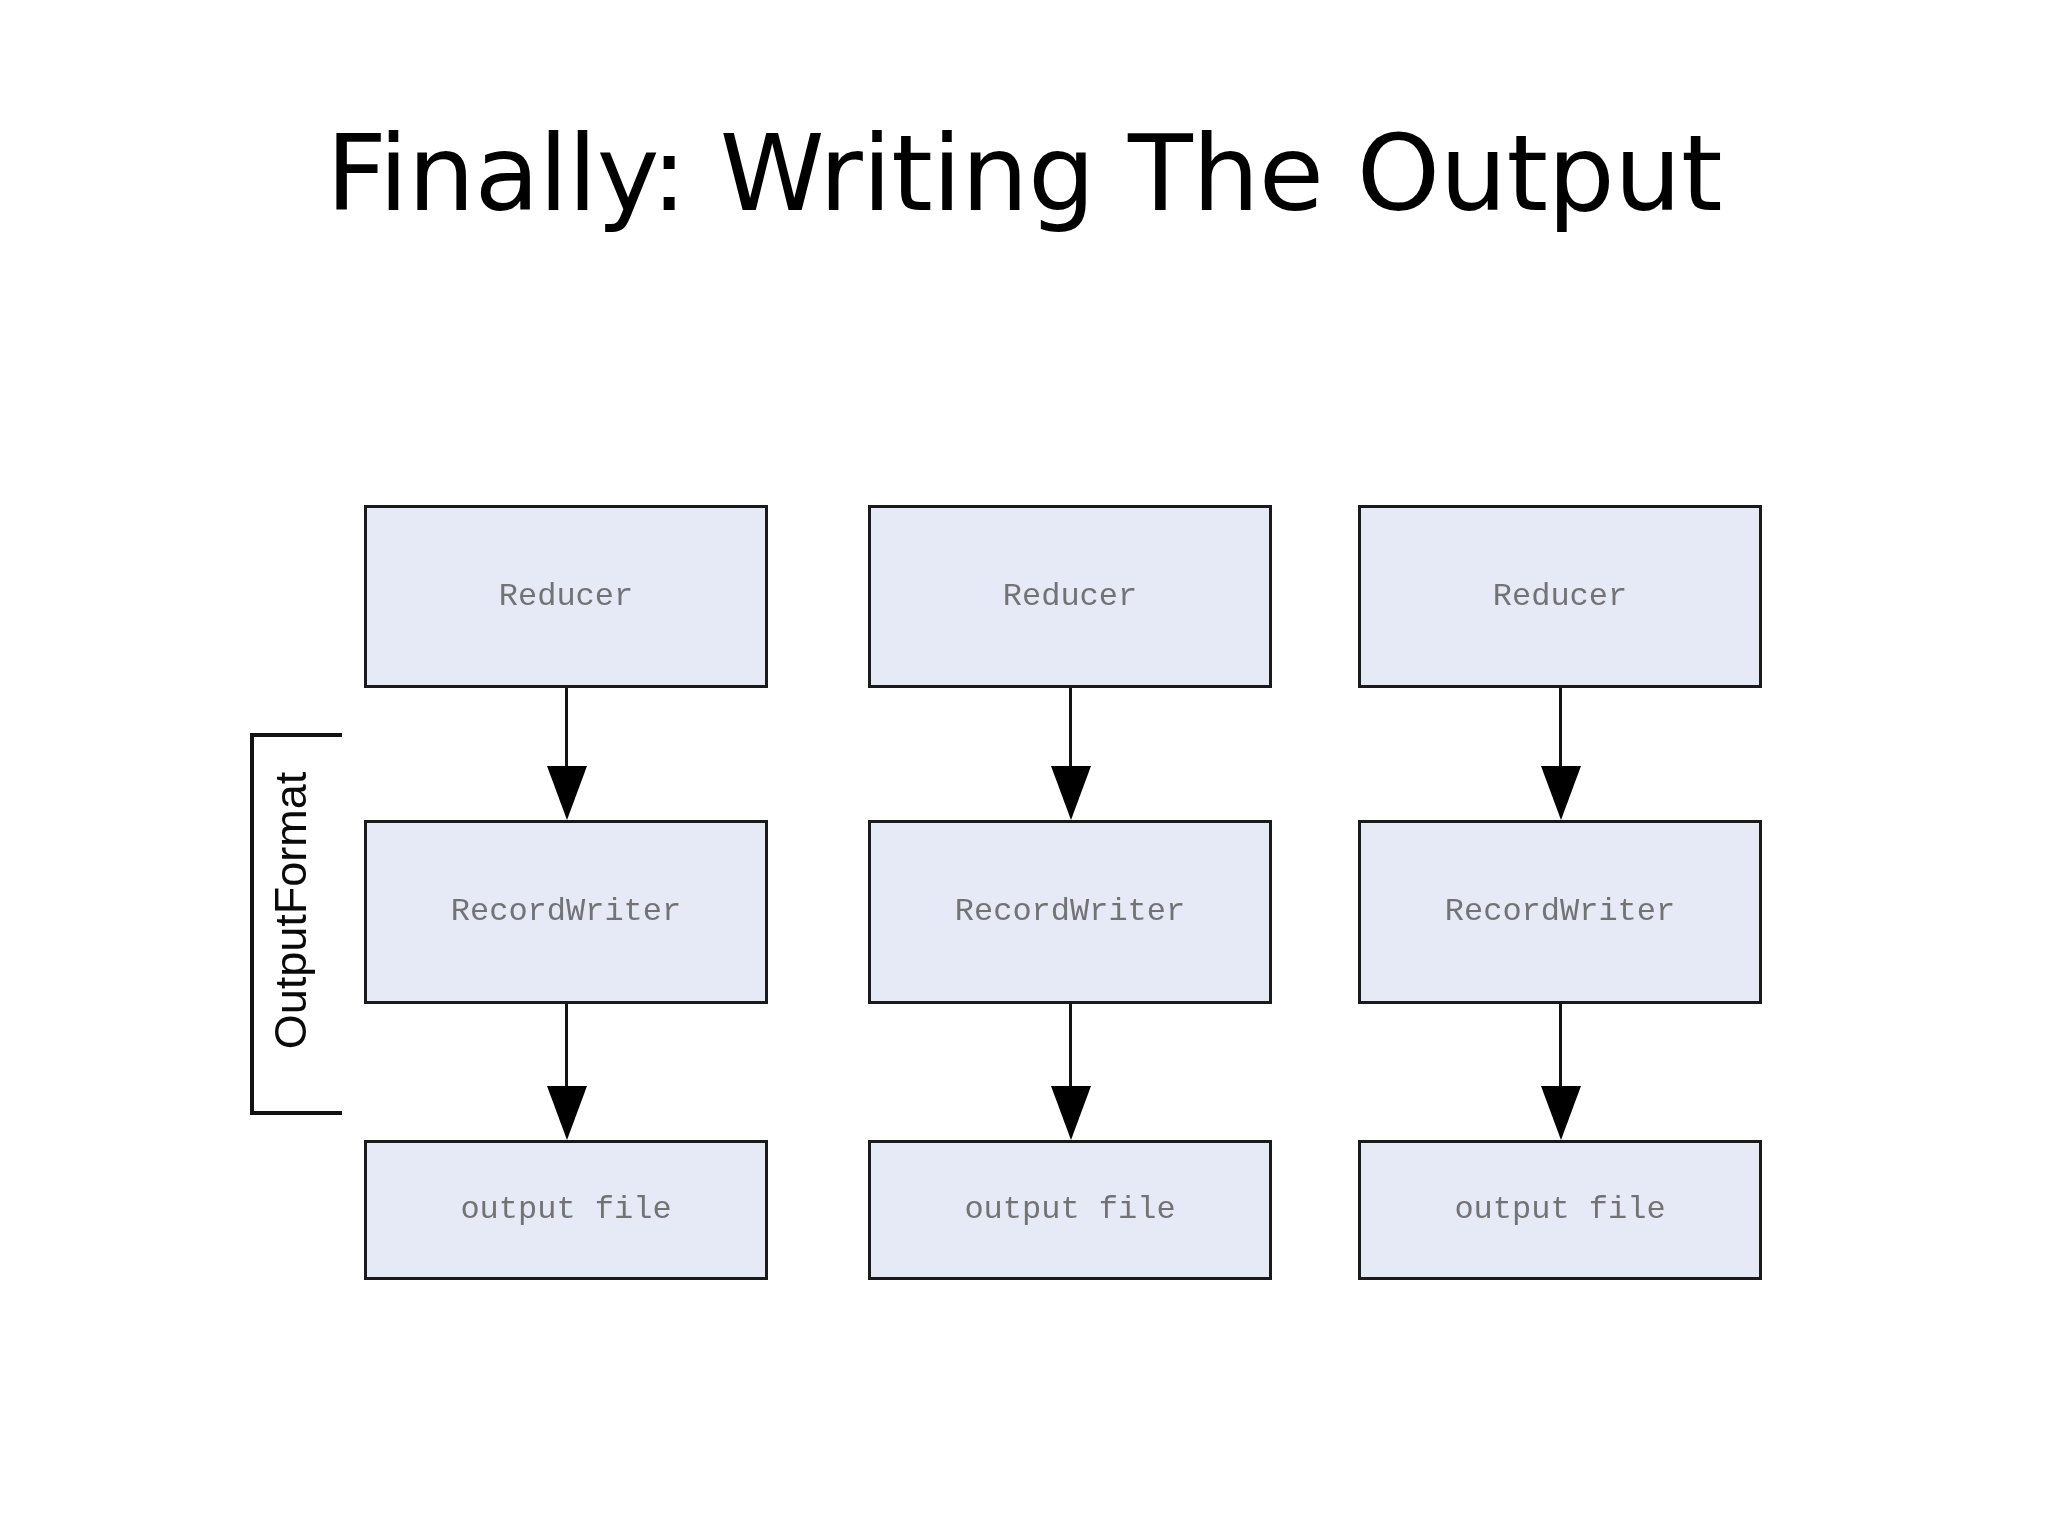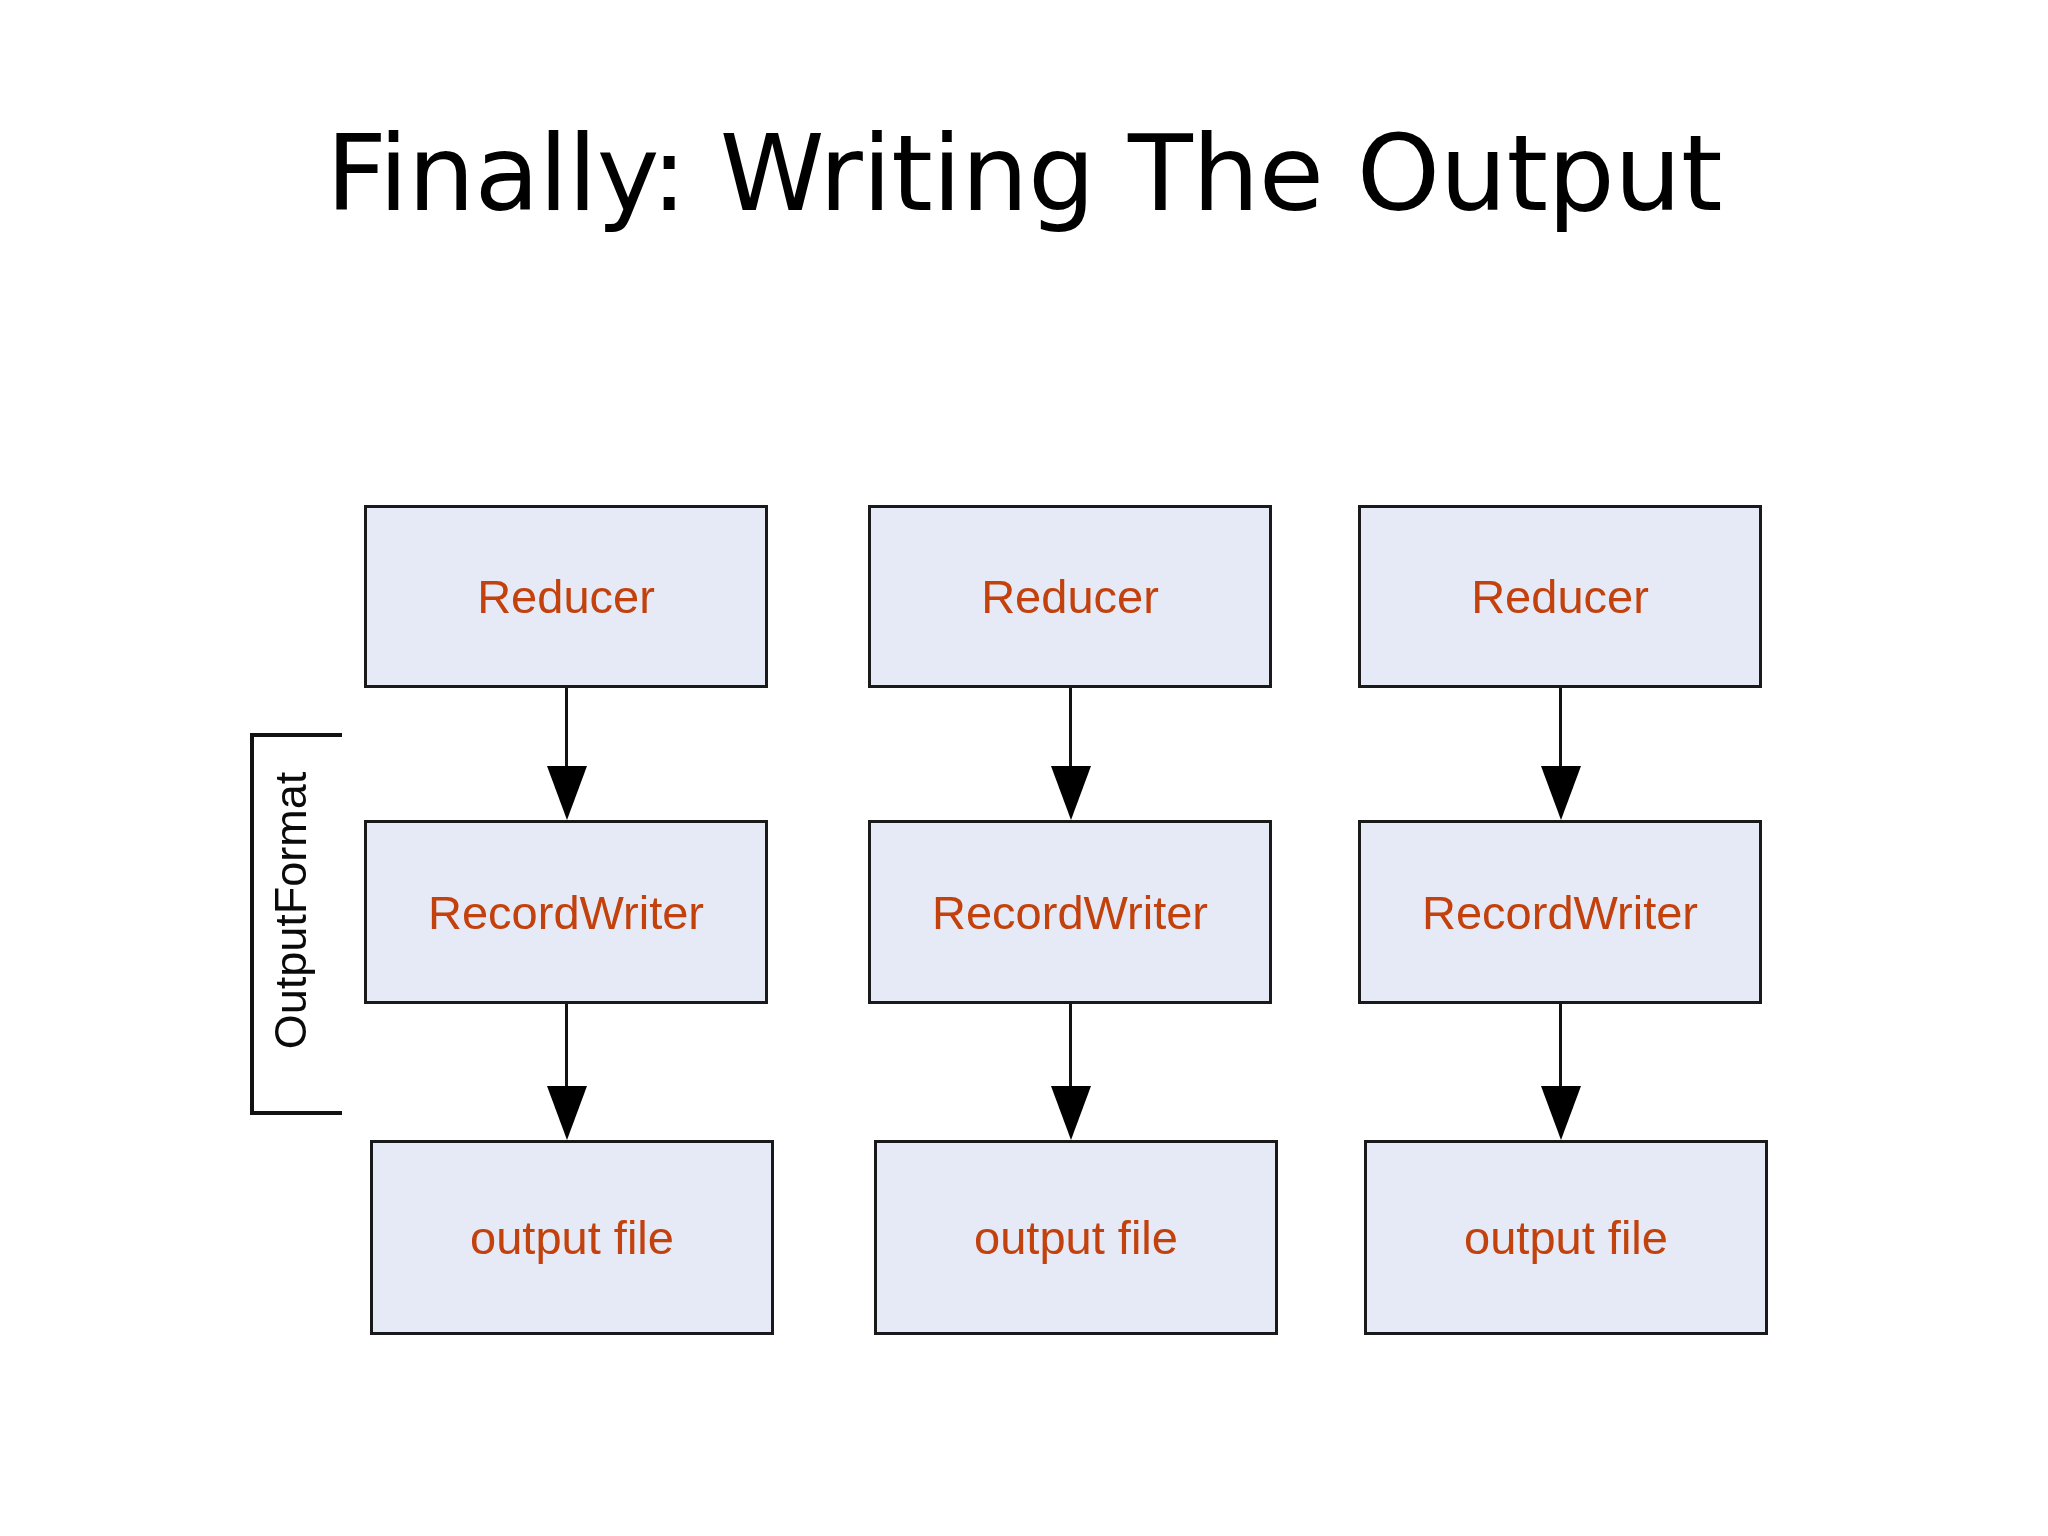--- a/index.html
+++ b/index.html
@@ -45,38 +45,38 @@
   .node-box {
     position: absolute;
     box-sizing: border-box;
     background: #e6eaf6;
     border: 3px solid #1a1a1a;
     display: flex;
     align-items: center;
     justify-content: center;
   }
   .node-label {
-    font-family: Liberation Sans, sans-serif;
-    font-size: 47px;
+    font-family: Liberation Mono, monospace;
+    font-size: 32px;
     font-weight: 400;
-    color: #c2410c;
+    color: #737373;
     line-height: 1;
     white-space: nowrap;
   }
 
   
   .col-1 { left: 364px; }
   .col-2 { left: 868px; }
   .col-3 { left: 1358px; }
   .col-1, .col-2 { width: 404px; }
   .col-3 { width: 404px; }
 
   .row-reducer  { top: 505px;  height: 183px; }
   .row-writer   { top: 820px;  height: 184px; justify-content: center; }
-  .row-output   { top: 1140px; height: 195px; margin-left: 6px; }
+  .row-output   { top: 1140px; height: 140px; }
 
   
   .arrow {
     position: absolute;
     width: 60px;
   }
   .arrow-shaft {
     position: absolute;
     left: 29px;
     top: 0;

